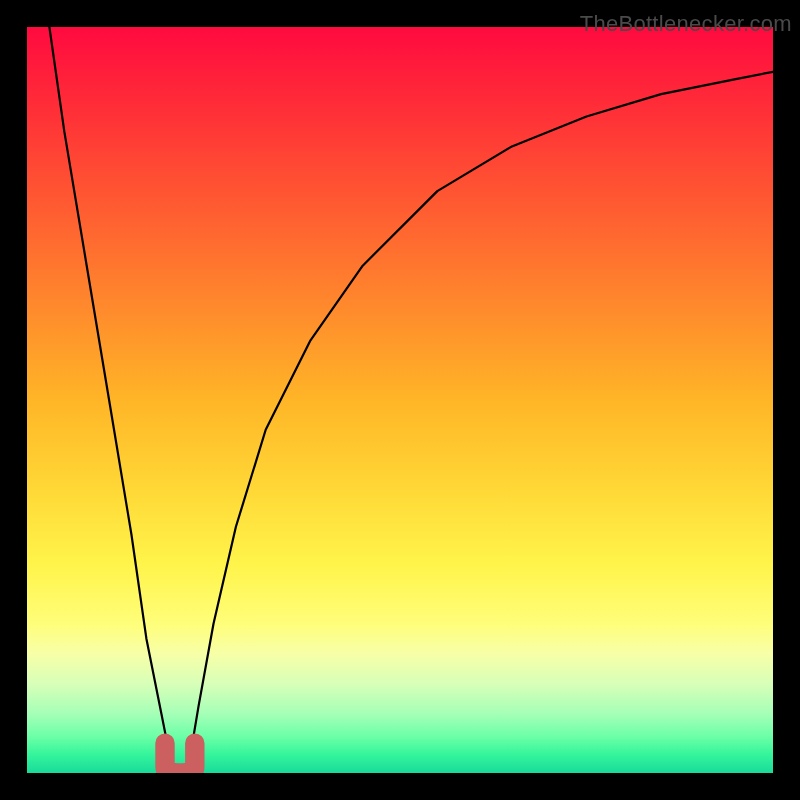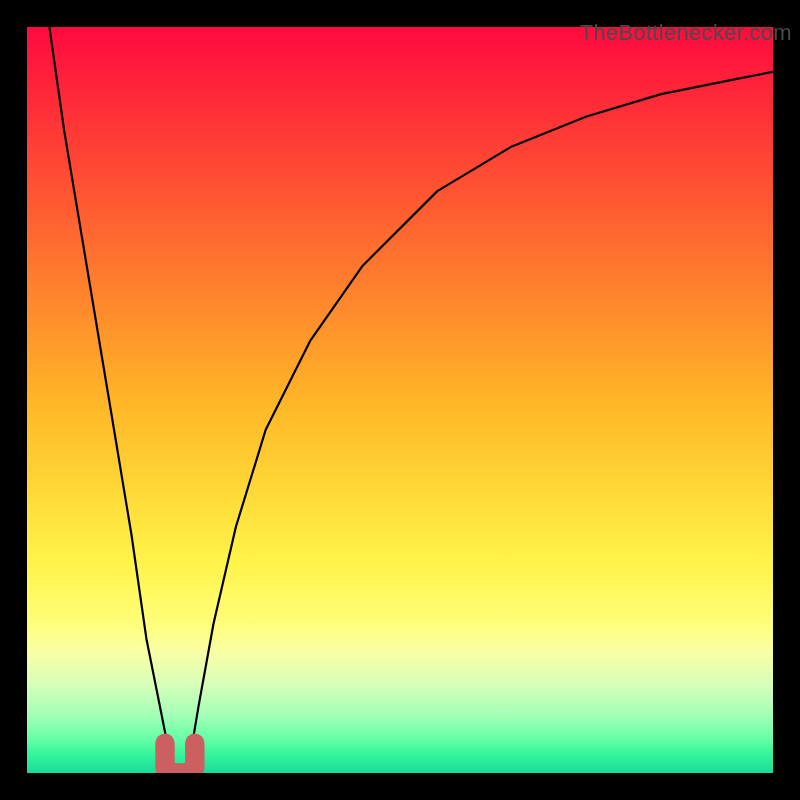--- a/index.html
+++ b/index.html
@@ -50,21 +50,21 @@
   .highlight {
     position: absolute;
     left: 0;
     top: 0;
     width: 746px;
     height: 746px;
     pointer-events: none;
   }
   .watermark {
     position: absolute;
-    top: 20px;
+    top: 11px;
     right: 8px;
     color: #4a4a4a;
     font-size: 22px;
     letter-spacing: 0.3px;
     user-select: none;
   }
 </style>
 </head>
 <body>
 

